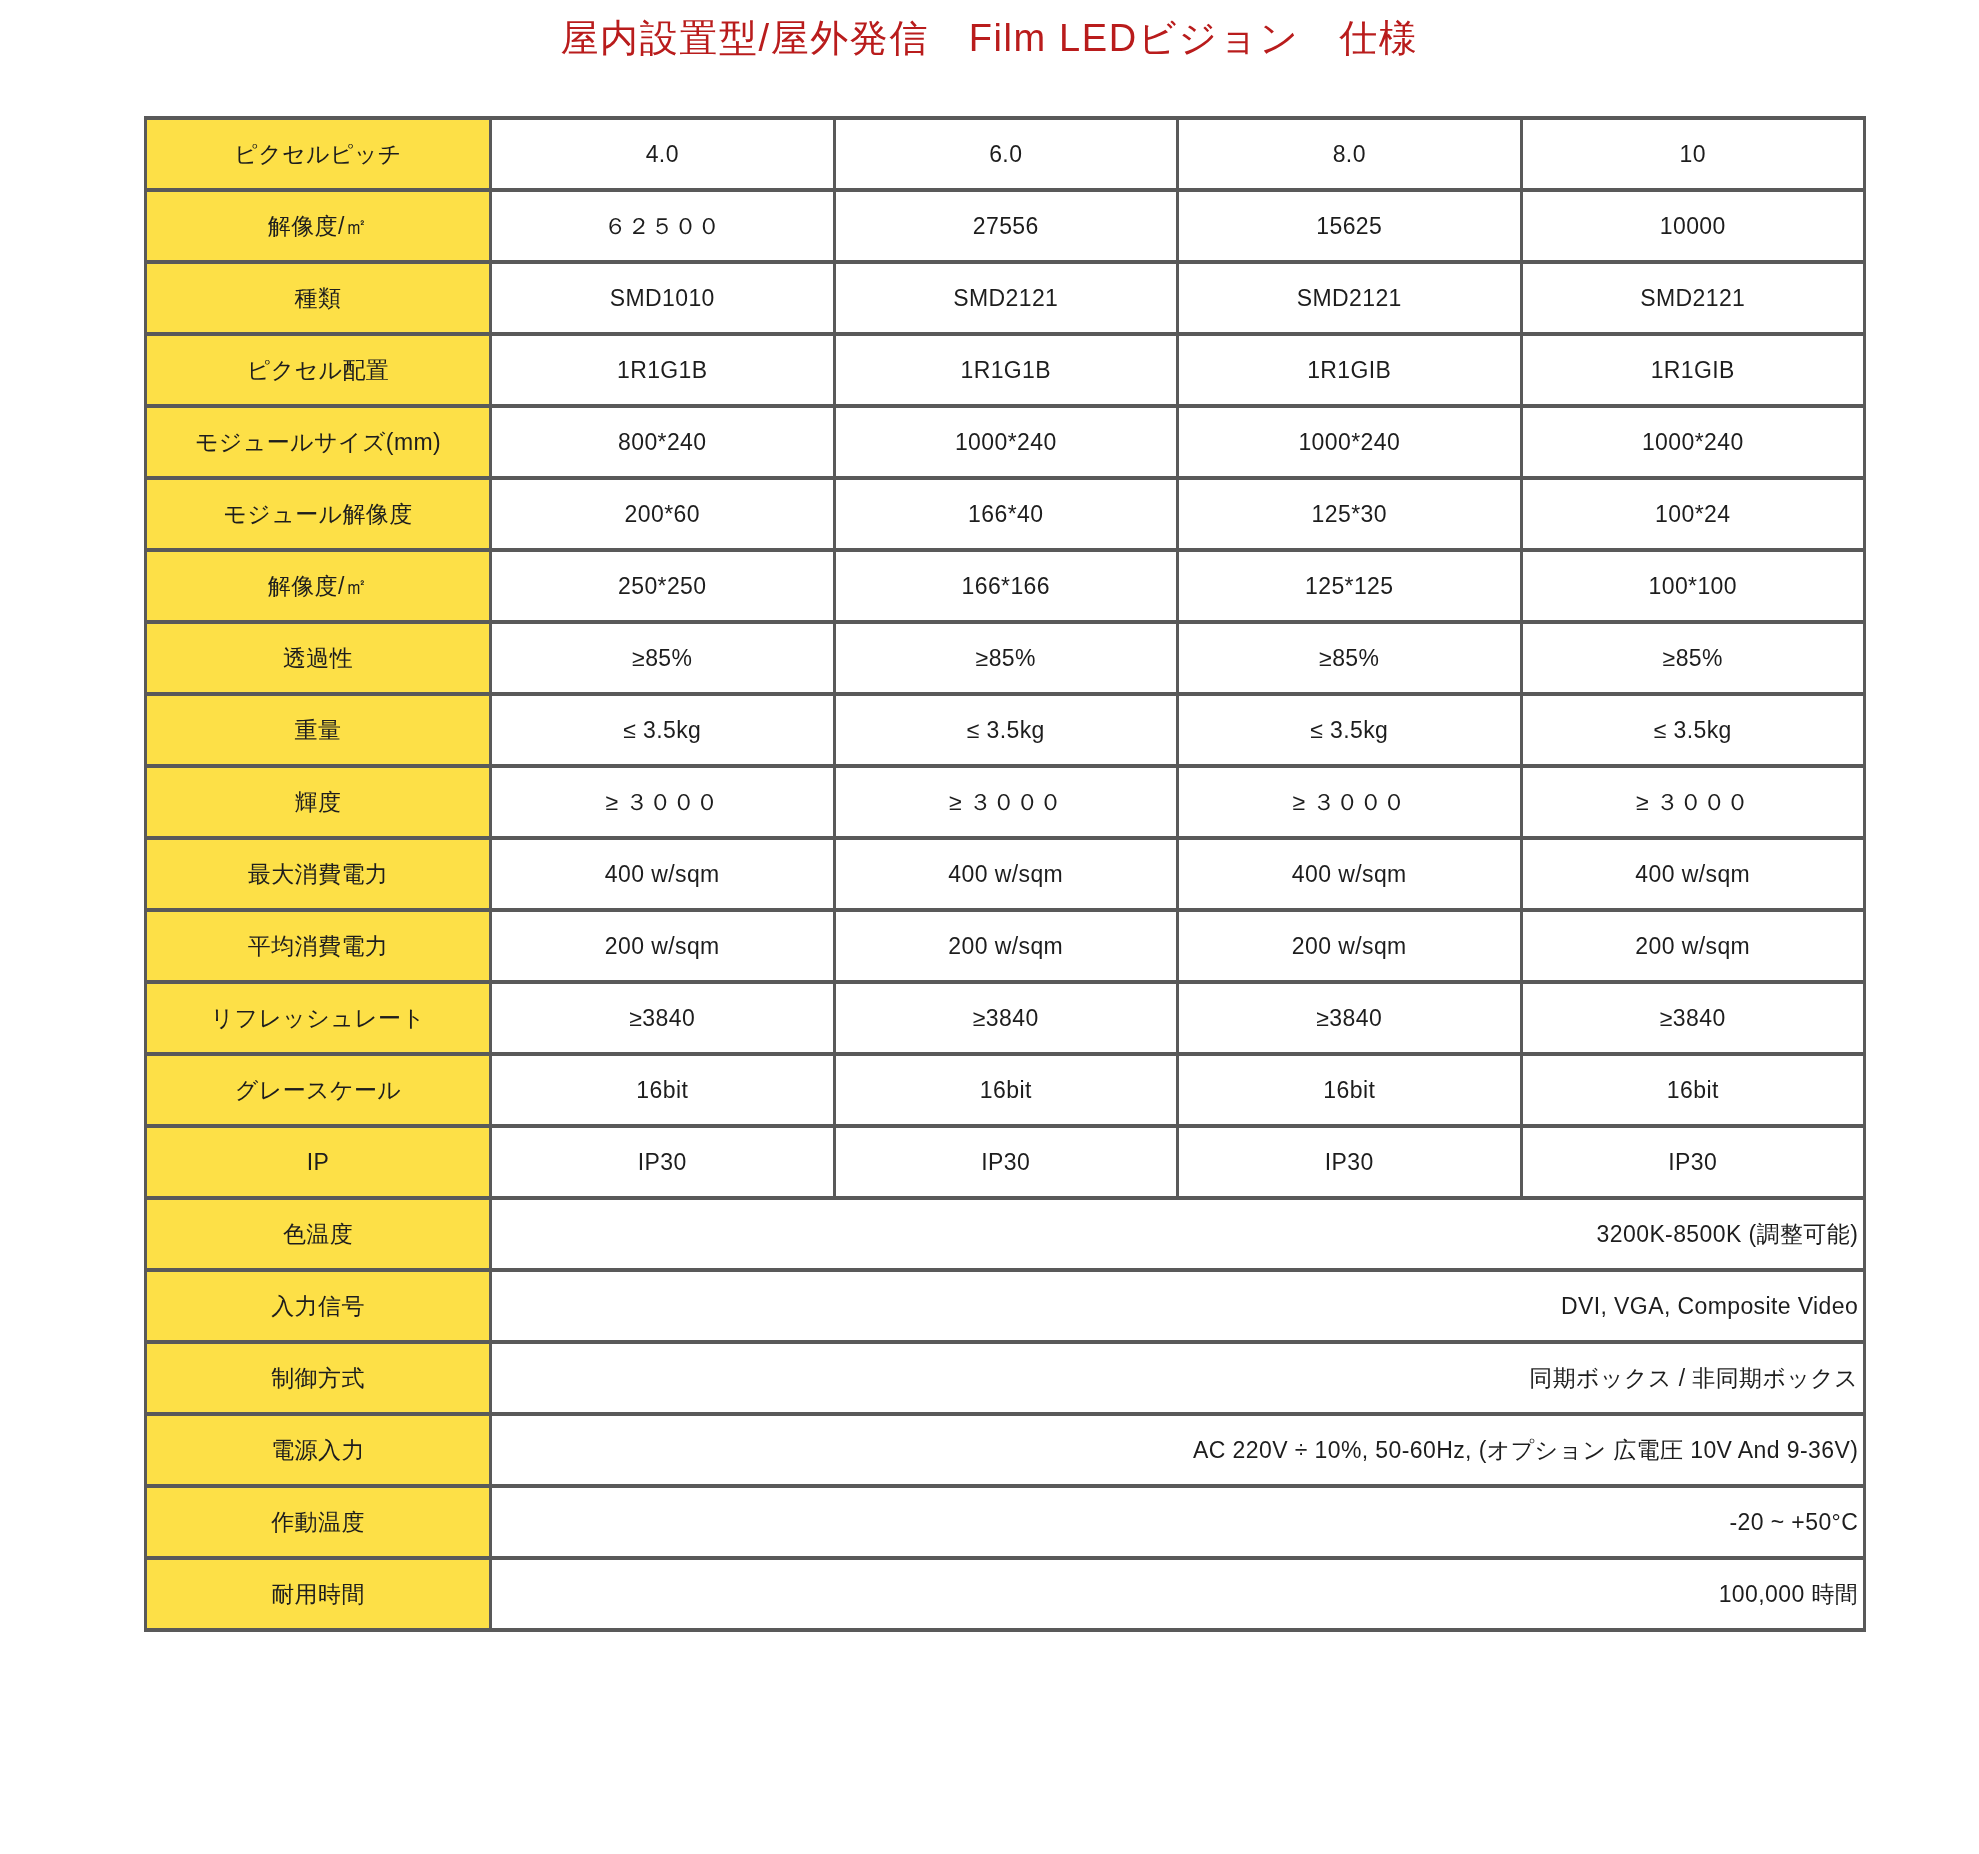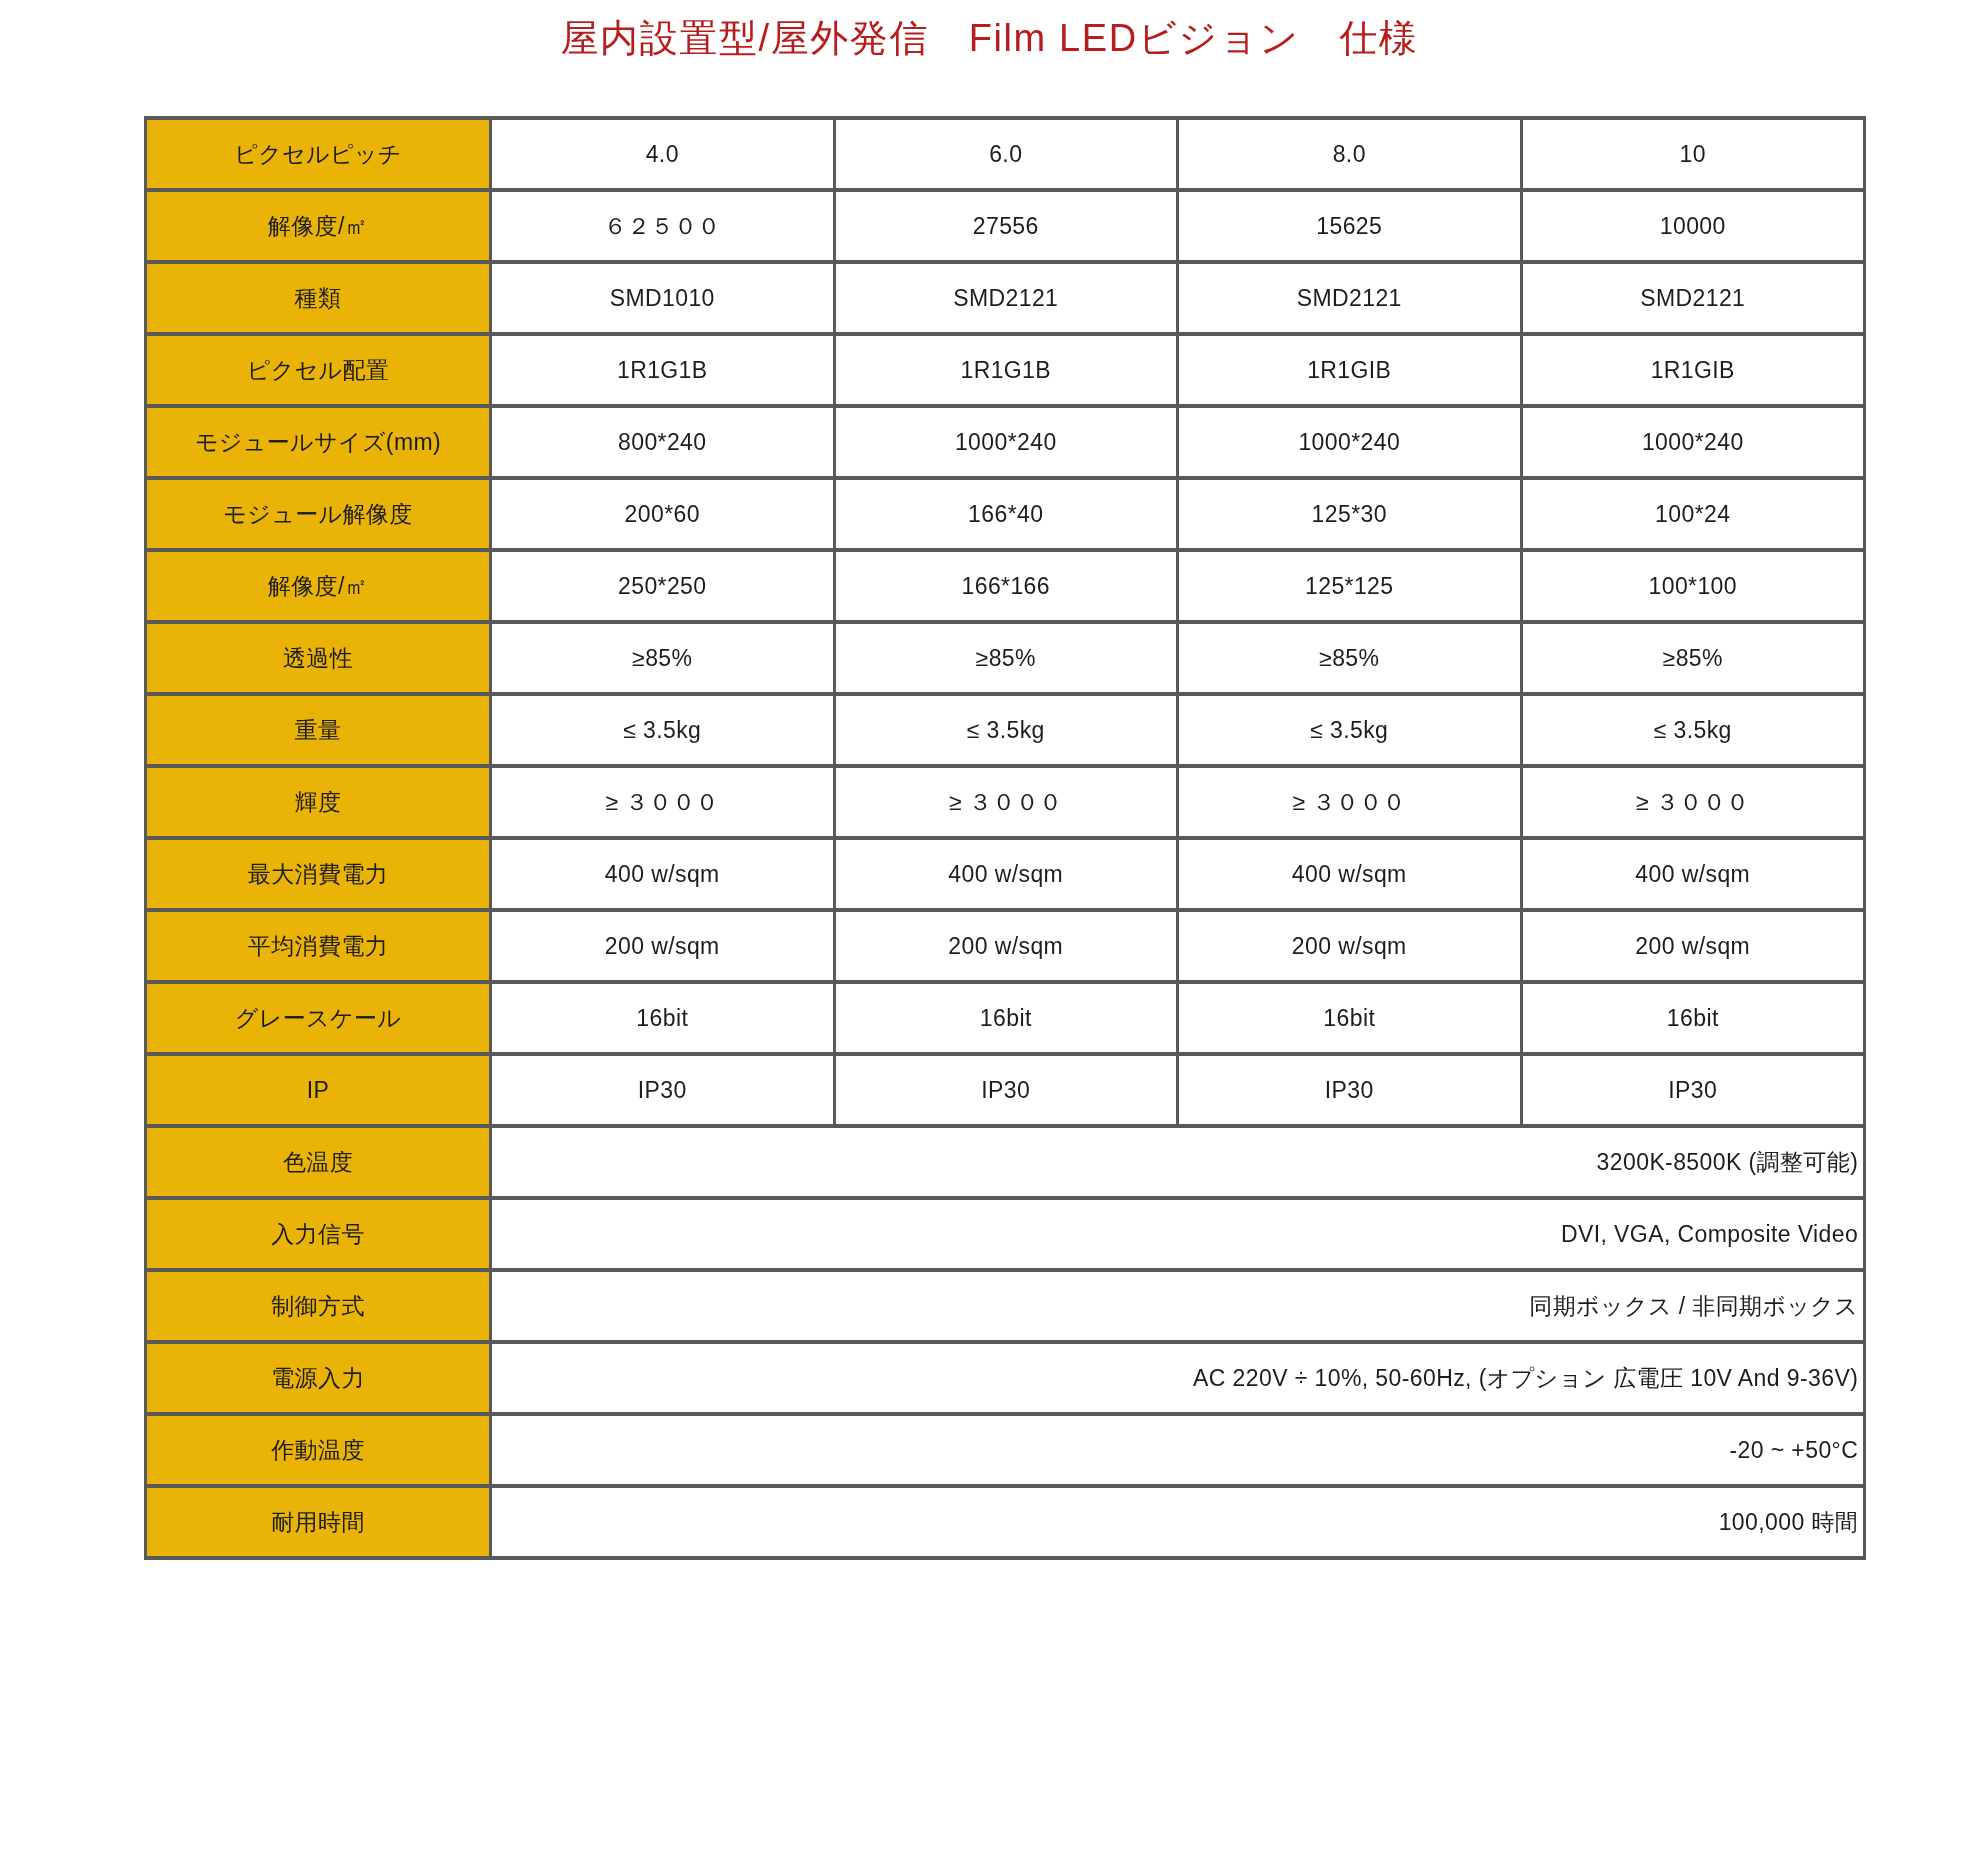--- a/index.html
+++ b/index.html
@@ -44,21 +44,21 @@
     padding: 0 4.8px;
     text-align: center;
     vertical-align: middle;
     font-size: 23px;
     font-weight: 400;
     color: #1d1d1d;
     letter-spacing: 0.4px;
     overflow: hidden;
   }
   .spec-table th.row-label {
-    background: #eab308;
+    background: #fde047;
   }
   .spec-table td.merged {
     letter-spacing: 0.4px;
     text-align: right;
   }
 </style>
 </head>
 <body>
 
 <h1 class="page-title">屋内設置型/屋外発信　Film LEDビジョン　仕様</h1>
@@ -150,20 +150,27 @@
         <td>400 w/sqm</td>
       </tr>
       <tr>
         <th class="row-label">平均消費電力</th>
         <td>200 w/sqm</td>
         <td>200 w/sqm</td>
         <td>200 w/sqm</td>
         <td>200 w/sqm</td>
       </tr>
       <tr>
+        <th class="row-label">リフレッシュレート</th>
+        <td>≥3840</td>
+        <td>≥3840</td>
+        <td>≥3840</td>
+        <td>≥3840</td>
+      </tr>
+      <tr>
         <th class="row-label">グレースケール</th>
         <td>16bit</td>
         <td>16bit</td>
         <td>16bit</td>
         <td>16bit</td>
       </tr>
       <tr>
         <th class="row-label">IP</th>
         <td>IP30</td>
         <td>IP30</td>

